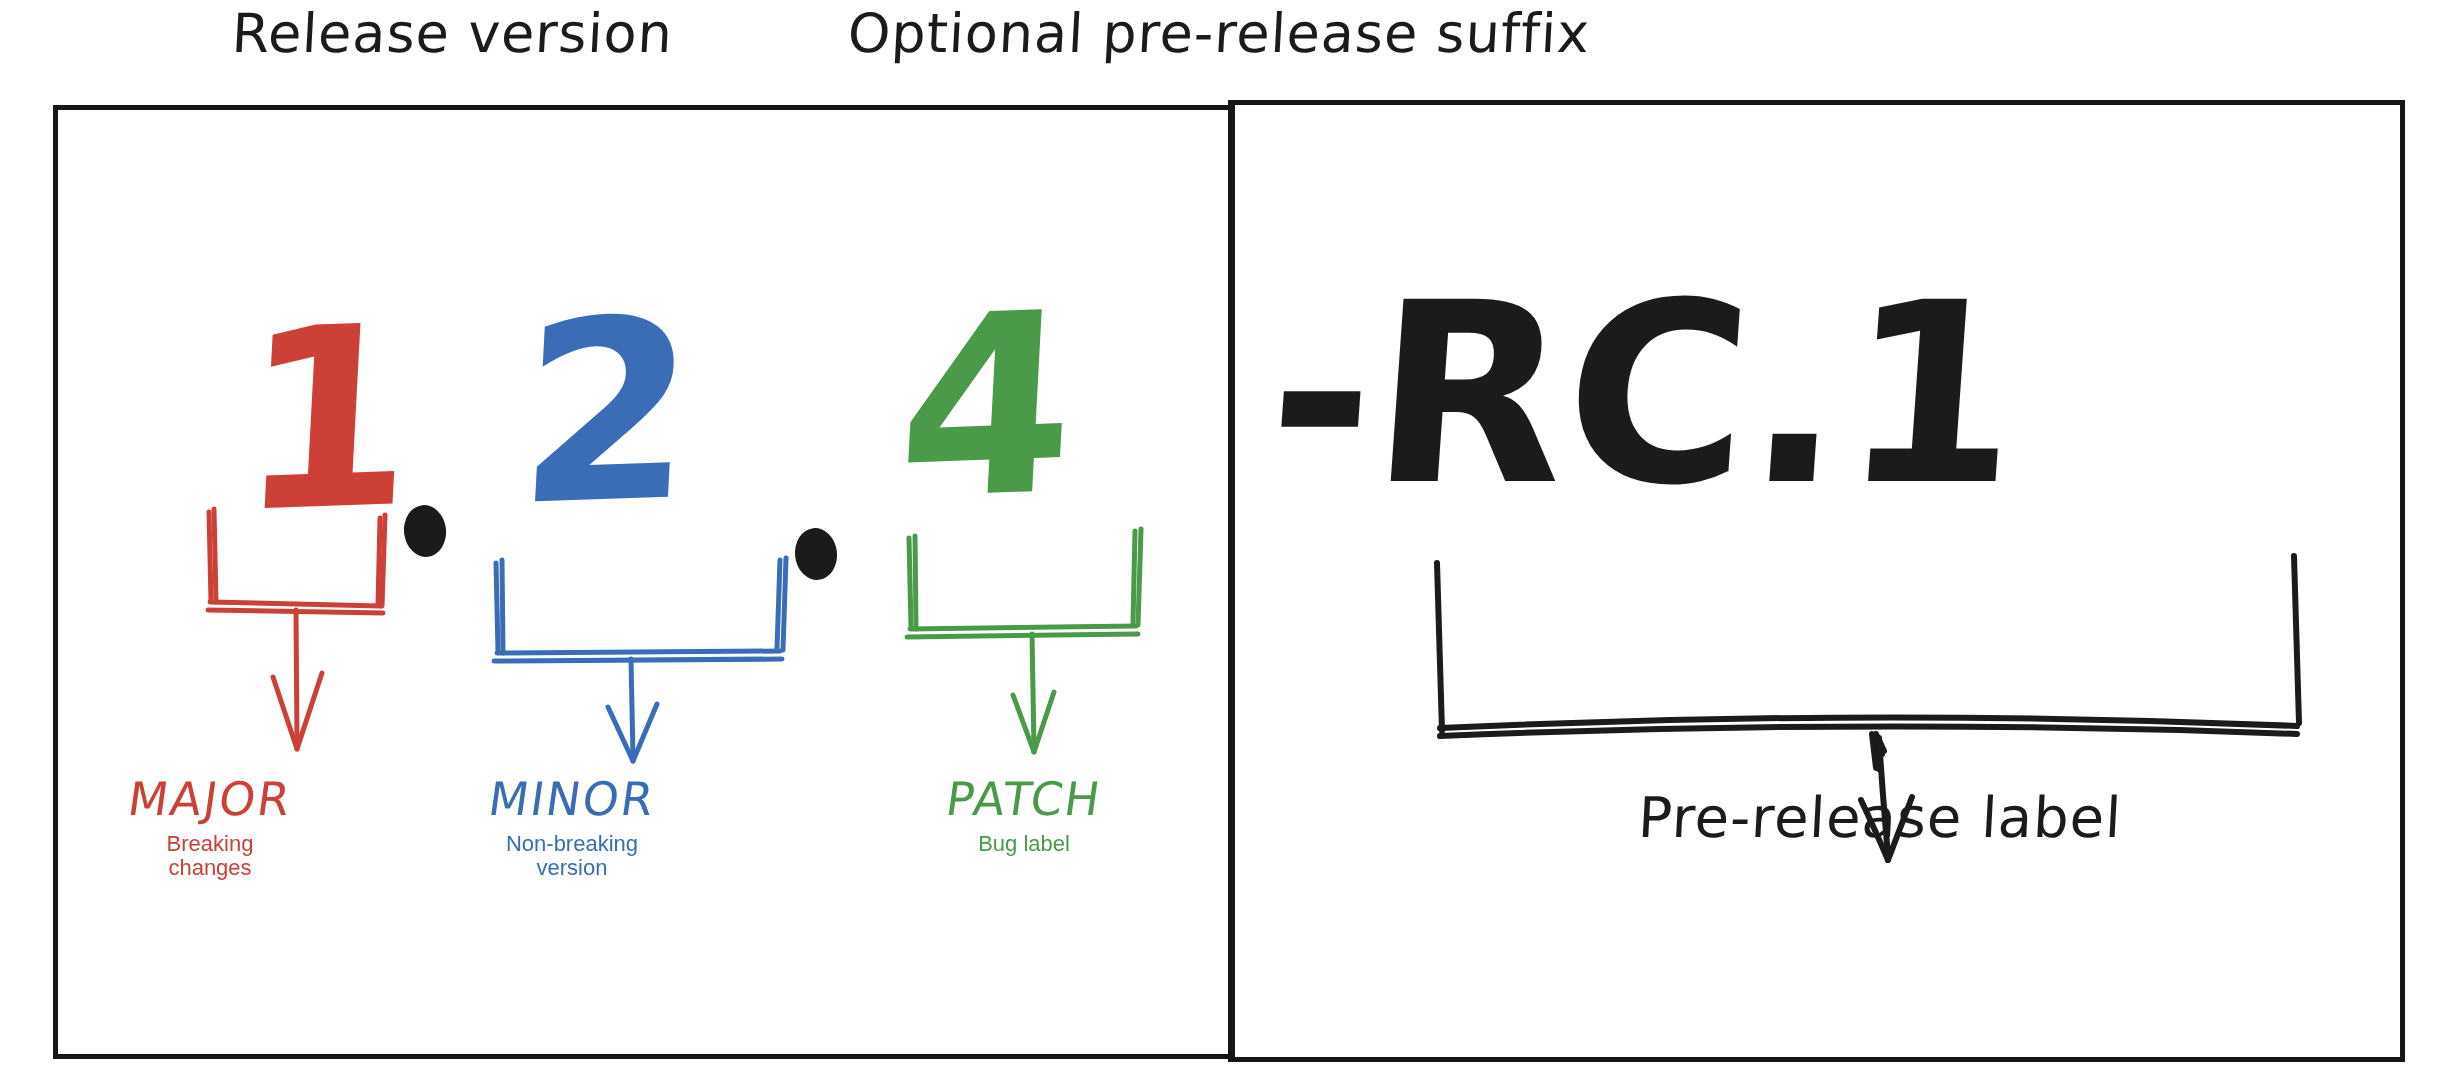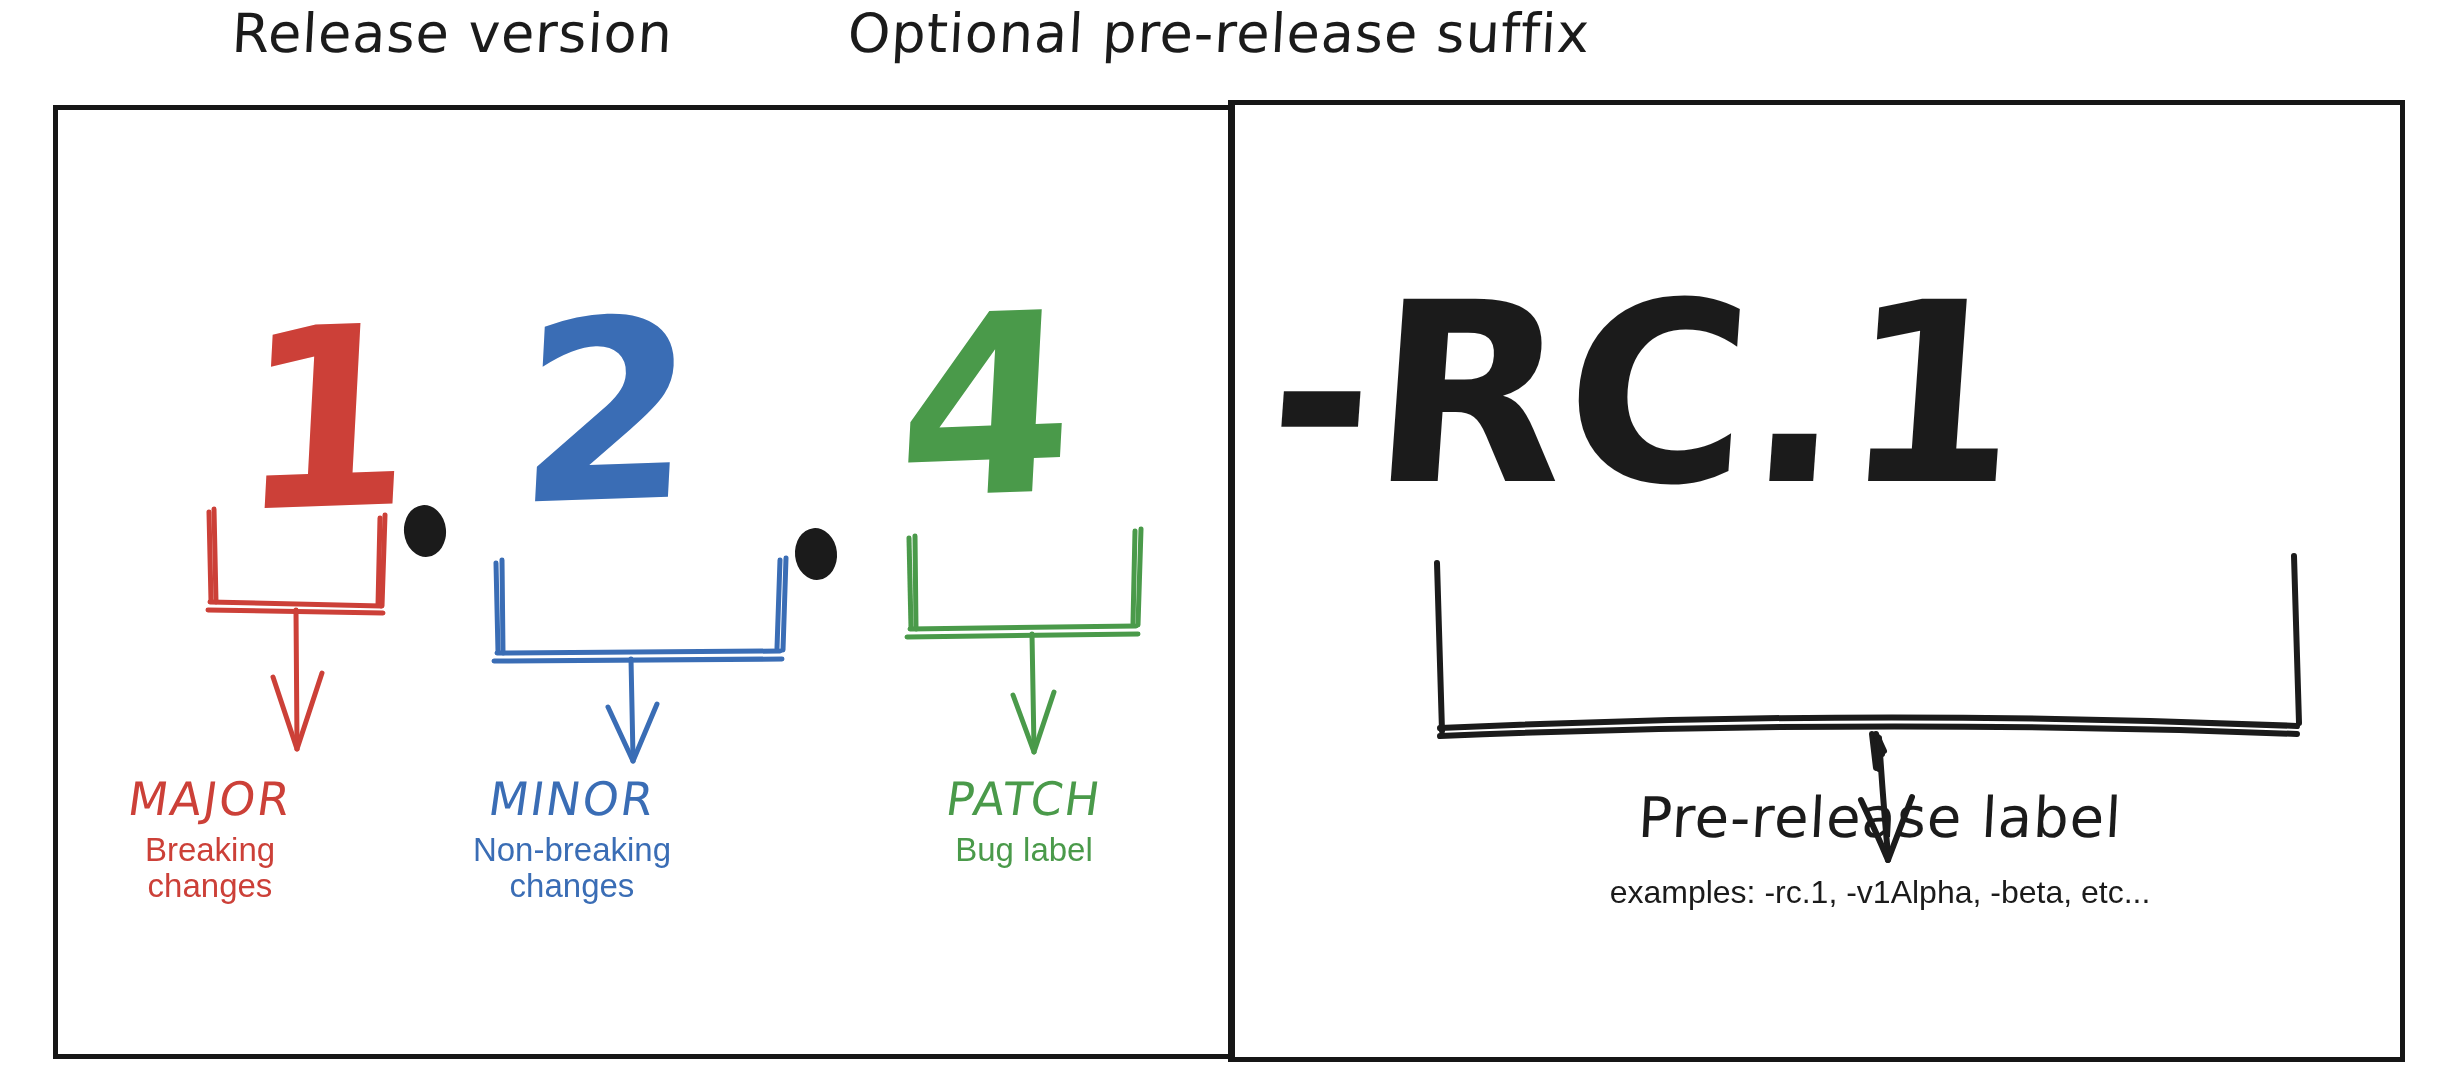--- a/index.html
+++ b/index.html
@@ -88,21 +88,21 @@
   .seg-name {
     font-family: "DejaVu Sans", sans-serif;
     font-size: 46px;
     font-weight: 400;
     letter-spacing: 2px;
     transform: skewX(-8deg);
     display: block;
   }
   .seg-desc {
     font-family: "Liberation Sans", sans-serif;
-    font-size: 33px;
+    font-size: 22px;
     line-height: 1.08;
     display: block;
     margin-top: 6px;
     white-space: pre-line;
   }
   #label-major { left: 100px; top: 772px; width: 220px; color: #cc4038; }
   #label-minor { left: 432px; top: 772px; width: 280px; color: #3a6db5; }
   #label-patch { left: 884px; top: 772px; width: 280px; color: #4a9a4a; }
 
   
@@ -244,26 +244,25 @@
 
   <div class="seg-label" id="label-major">
     <span class="seg-name">MAJOR</span>
     <span class="seg-desc">Breaking
 changes</span>
   </div>
 
   <div class="seg-label" id="label-minor">
     <span class="seg-name">MINOR</span>
     <span class="seg-desc">Non-breaking
-changes</span>
+version</span>
   </div>
 
   <div class="seg-label" id="label-patch">
     <span class="seg-name">PATCH</span>
     <span class="seg-desc">Bug label</span>
   </div>
 
   <div id="label-prerelease">
     <span class="pr-title">Pre-release label</span>
-    <span class="pr-examples">examples: -rc.1, -v1Alpha, -beta, etc...</span>
   </div>
 
 </div>
 
 </body></html>

